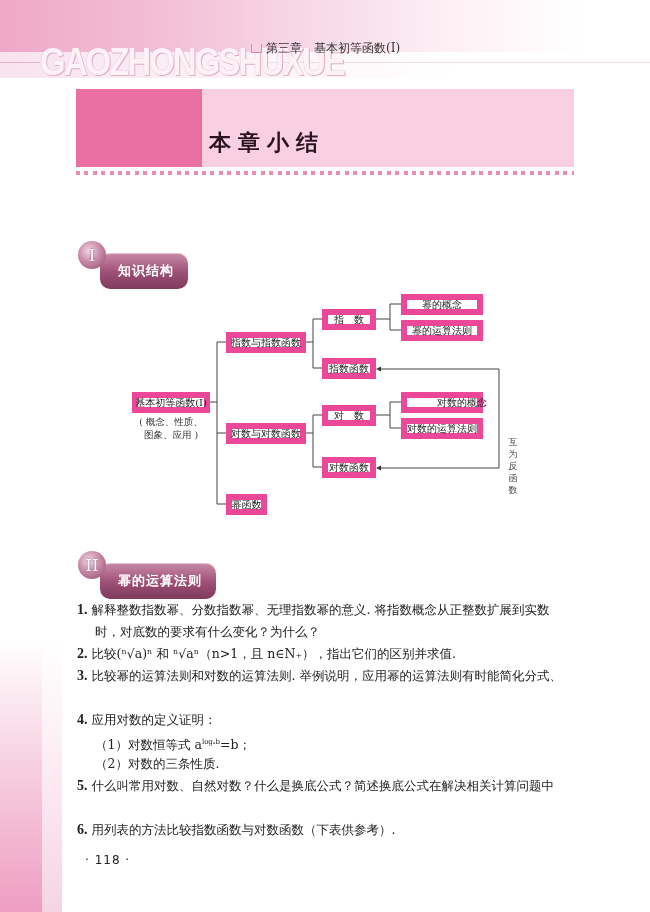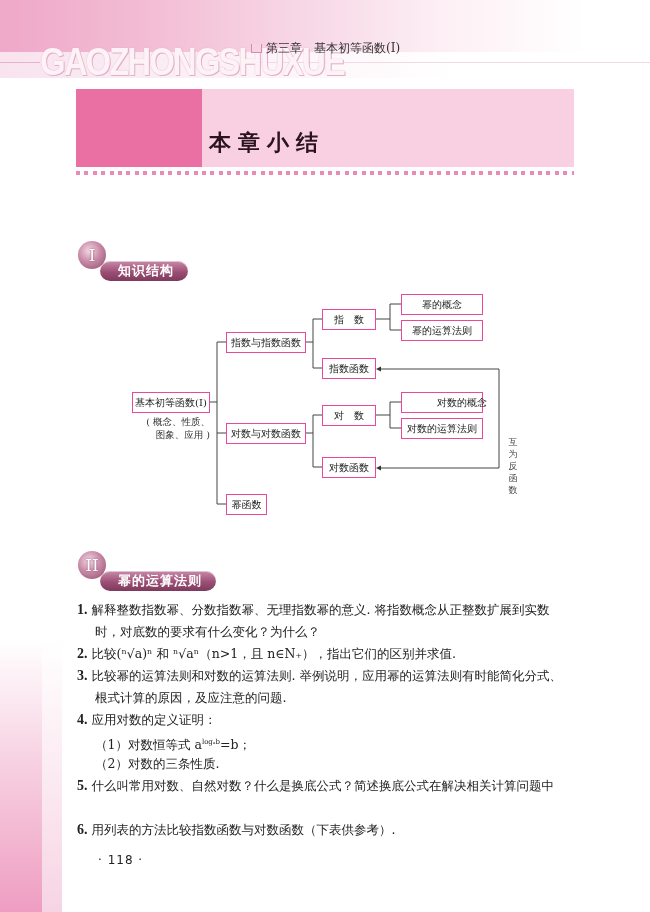--- a/index.html
+++ b/index.html
@@ -56,30 +56,30 @@
     position: absolute; height: 24px; display: flex; align-items: center;
   }
   .section-badge .circle {
     width: 28px; height: 28px; border-radius: 50%;
     background: radial-gradient(circle at 40% 35%, #f3d8e4 0%, #c98aa8 45%, #8e4a6c 100%);
     display: flex; align-items: center; justify-content: center;
     color: #fff; font-family: "DejaVu Serif", serif; font-size: 17px; position: relative; z-index: 2;
     text-shadow: 0 0 2px #7a3b5a;
   }
   .section-badge .bar {
-    margin-left: -6px; height: 20px; padding: 0 14px 0 18px; border-radius: 10px;
+    margin-left: -6px; height: 36px; padding: 0 14px 0 18px; border-radius: 10px;
     background: linear-gradient(180deg, #c98aa8 0%, #9c4f75 55%, #7e3a5c 100%);
     color: #fff; font-family: "DejaVu Sans", sans-serif; font-weight: bold; font-size: 13px;
     display: flex; align-items: center; letter-spacing: 1px;
     box-shadow: inset 0 1px 0 rgba(255,255,255,0.5);
     margin-top: 32px;
   }
   .diagram { position: absolute; left: 0; top: 0; width: 650px; height: 912px; }
   .box {
-    position: absolute; border: 1px solid #ec4899; background: #fff;
+    position: absolute; border: 6px solid #ec4899; background: #fff;
     font-size: 10px; color: #222; display: flex; align-items: center; justify-content: center;
     box-sizing: border-box; white-space: nowrap; font-family: "DejaVu Serif", serif;
   }
   .box-note {
     position: absolute; font-size: 9.5px; color: #333; line-height: 13px; text-align: center;
     font-family: "DejaVu Serif", serif;
   }
   .vtext {
     position: absolute; font-size: 9px; color: #444; width: 12px; line-height: 12px; text-align: center;
     font-family: "DejaVu Serif", serif; word-break: break-all; margin-top: 48px;
@@ -94,21 +94,21 @@
   .left-strip {
     position: absolute; left: 0; top: 640px; width: 62px; height: 272px;
     background: linear-gradient(180deg, rgba(255,255,255,1) 0%, #f7d1e1 45%, #ef9dc2 100%);
   }
   .left-strip2 {
     position: absolute; left: 42px; top: 640px; width: 20px; height: 272px;
     background: linear-gradient(180deg, rgba(255,255,255,1) 0%, #fbe6ef 60%, #f6d4e3 100%);
   }
   .page-number {
     position: absolute; left: 85px; top: 853px; font-size: 12px; color: #222;
-    font-family: "DejaVu Sans", sans-serif; letter-spacing: 1px; margin-left: 13px;
+    font-family: "DejaVu Sans", sans-serif; letter-spacing: 1px;
   }
 </style>
 </head>
 <body>
 
 <div class="header-band"></div>
 <div class="header-band-bottom"></div>
 <div class="header-rule"></div>
 <div class="header-rule2"></div>
 <div class="logo-text">GAOZHONGSHUXUE</div>
@@ -157,21 +157,21 @@
 
       <line x1="379" y1="369" x2="499" y2="369"></line>
       <line x1="499" y1="369" x2="499" y2="468"></line>
       <line x1="379" y1="468" x2="499" y2="468"></line>
     </g>
     <polygon points="376,369 381,366.5 381,371.5" fill="#333"></polygon>
     <polygon points="376,468 381,465.5 381,470.5" fill="#333"></polygon>
   </svg>
 
   <div class="box" style="left:132px; top:392px; width:78px; height:21px;">基本初等函数(Ⅰ)</div>
-  <div class="box-note" style="left:132px; top:415px; width:78px;text-align:right;">
+  <div class="box-note" style="left:132px; top:415px; width:78px;">
     <span>( 概念、性质、</span><br>
     <span>图象、应用 )</span>
   </div>
 
   <div class="box" style="left:226px; top:332px; width:80px; height:21px;">指数与指数函数</div>
   <div class="box" style="left:226px; top:423px; width:80px; height:21px;">对数与对数函数</div>
   <div class="box" style="left:226px; top:494px; width:41px; height:21px;">幂函数</div>
 
   <div class="box" style="left:322px; top:309px; width:54px; height:21px;">指　数</div>
   <div class="box" style="left:322px; top:358px; width:54px; height:21px;">指数函数</div>
@@ -195,21 +195,20 @@
   <span class="num">1.</span><span>解释整数指数幂、分数指数幂、无理指数幂的意义. 将指数概念从正整数扩展到实数</span>
   <span class="cont">时，对底数的要求有什么变化？为什么？</span>
 </div>
 
 <div class="q" style="top:643px;">
   <span class="num">2.</span><span>比较(</span><span>ⁿ√a</span><span>)ⁿ 和 </span><span>ⁿ√aⁿ</span><span>（n&gt;1，且 n∈N₊），指出它们的区别并求值.</span>
 </div>
 
 <div class="q" style="top:665px;">
   <span class="num">3.</span><span>比较幂的运算法则和对数的运算法则. 举例说明，应用幂的运算法则有时能简化分式、</span>
-  <span class="cont">根式计算的原因，及应注意的问题.</span>
 </div>
 
 <div class="q" style="top:709px;">
   <span class="num">4.</span><span>应用对数的定义证明：</span>
 </div>
 
 <div class="q" style="top:731px; left:95px;">
   <span>（1）</span><span>对数恒等式 a</span><sup>logₐb</sup><span>=b；</span>
 </div>
 

